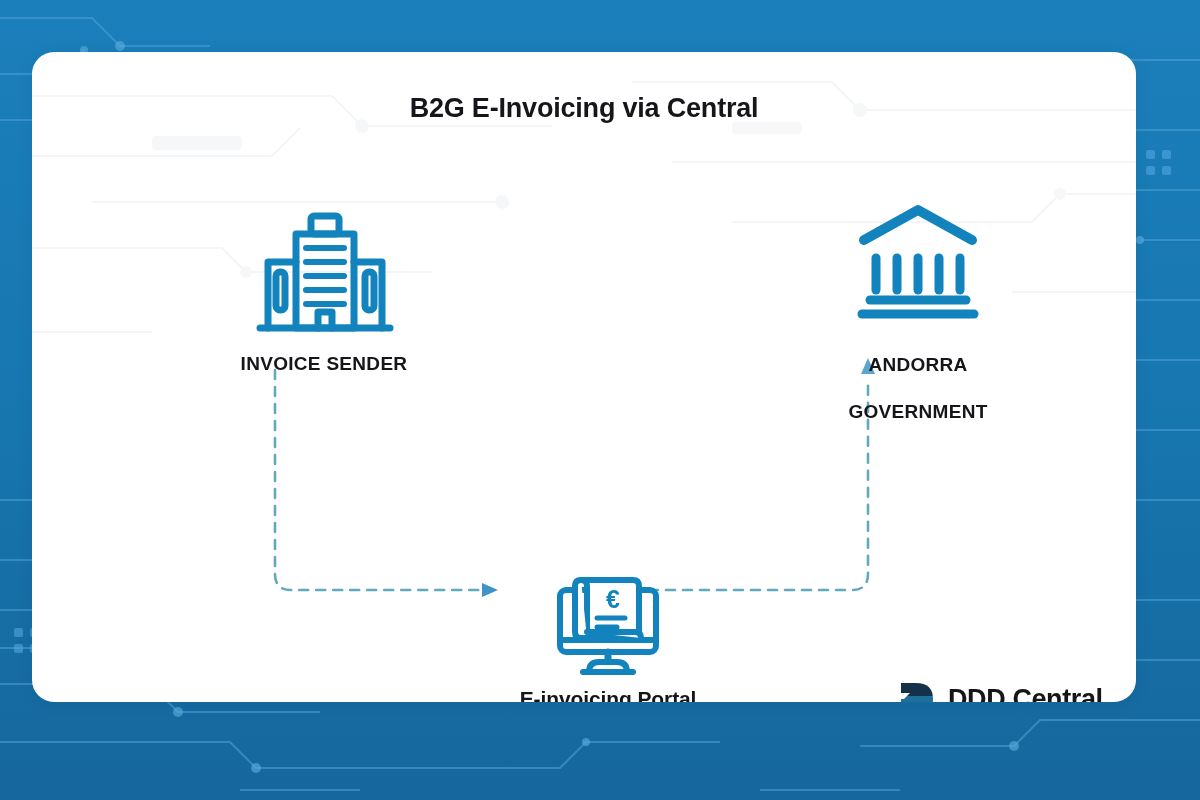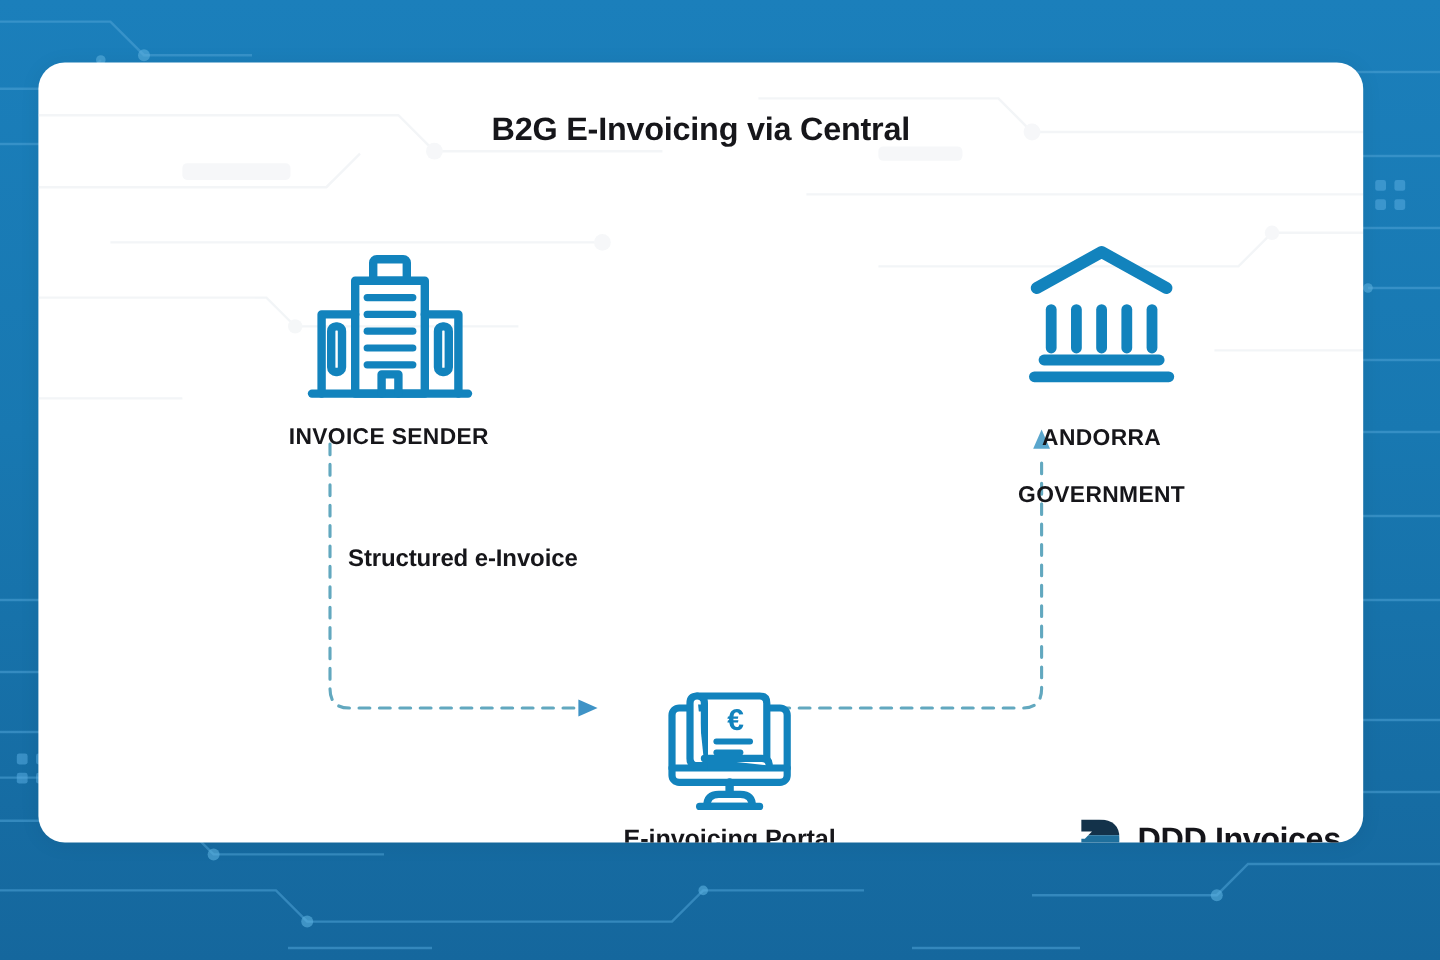--- a/index.html
+++ b/index.html
@@ -241,21 +241,20 @@
 
     <svg class="connector" viewBox="0 0 1104 708">
 
       <path d="M243 318 V522 Q243 538 259 538 H450" fill="none" stroke="#62a8bf" stroke-width="2.6" stroke-dasharray="9 8" stroke-linecap="round"></path>
       <polygon points="450,531 466,538 450,545" fill="#3f93c6"></polygon>
 
       <path d="M566 538 H820 Q836 538 836 522 V330" fill="none" stroke="#62a8bf" stroke-width="2.6" stroke-dasharray="9 8" stroke-linecap="round"></path>
       <polygon points="829,322 836,306 843,322" fill="#5aa6cd"></polygon>
     </svg>
 
-    <div class="edge-label">Structured e-Invoice</div>
 
     <div class="node" id="node-gov">
       <svg width="128" height="118" viewBox="0 0 128 118">
         <g stroke="#1283bd" fill="none" stroke-linejoin="round" stroke-linecap="round">
           <path d="M10 38 L64 8 L118 38" stroke-width="10"></path>
           <g stroke-width="9">
             <path d="M22 56 V88"></path>
             <path d="M43 56 V88"></path>
             <path d="M64 56 V88"></path>
             <path d="M85 56 V88"></path>
@@ -336,17 +335,17 @@
         <g clip-path="url(#dclip)">
           <rect x="0" y="0" width="40" height="16" fill="#13324a"></rect>
           <rect x="0" y="16" width="40" height="9" fill="#1f6f9c"></rect>
           <rect x="0" y="25" width="40" height="13" fill="#6fb3e0"></rect>
         </g>
         <g fill="#ffffff">
           <path d="M0 13 L14 13 L8 19 L0 19 Z"></path>
           <path d="M0 24 L12 24 L6 30 L0 30 Z"></path>
         </g>
       </svg>
-      <div class="logo-text">DDD Invoices</div>
+      <div class="logo-text">DDD Central</div>
     </div>
 
   </div>
 </div>
 
 </body></html>

